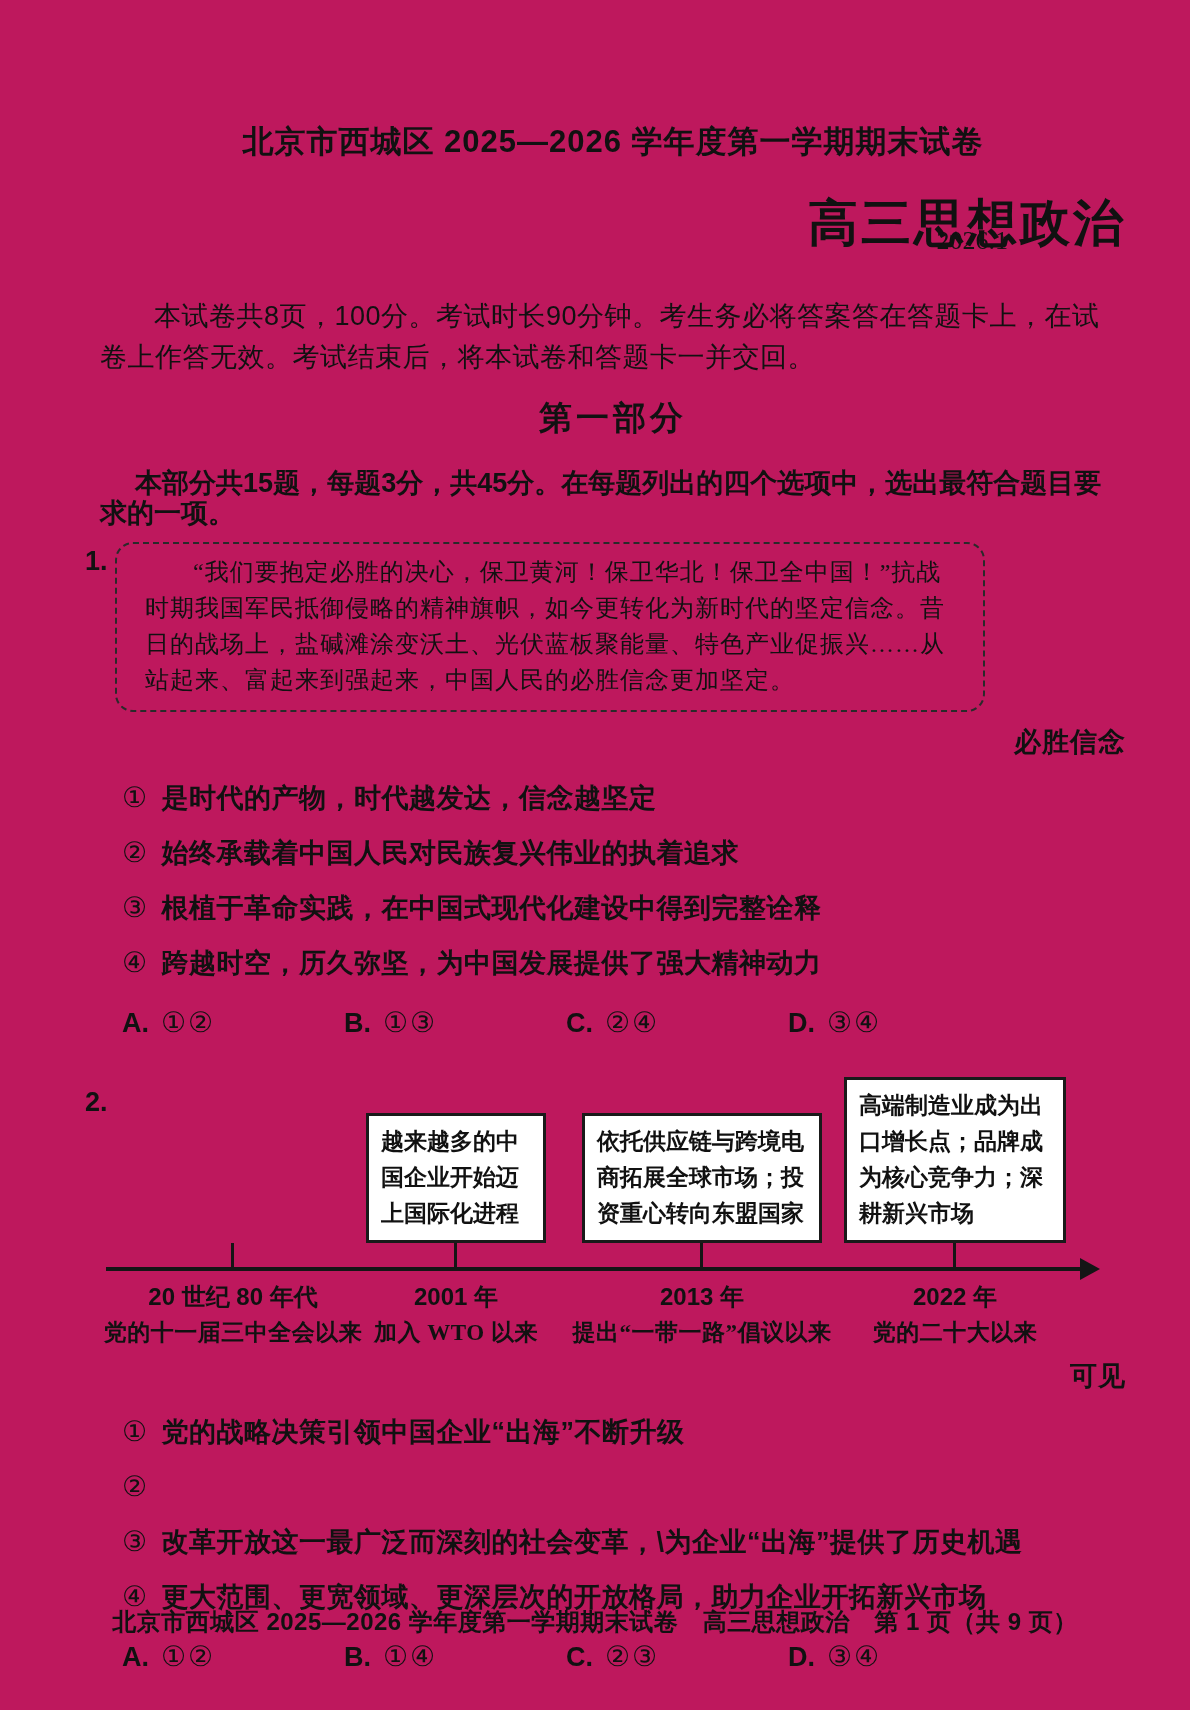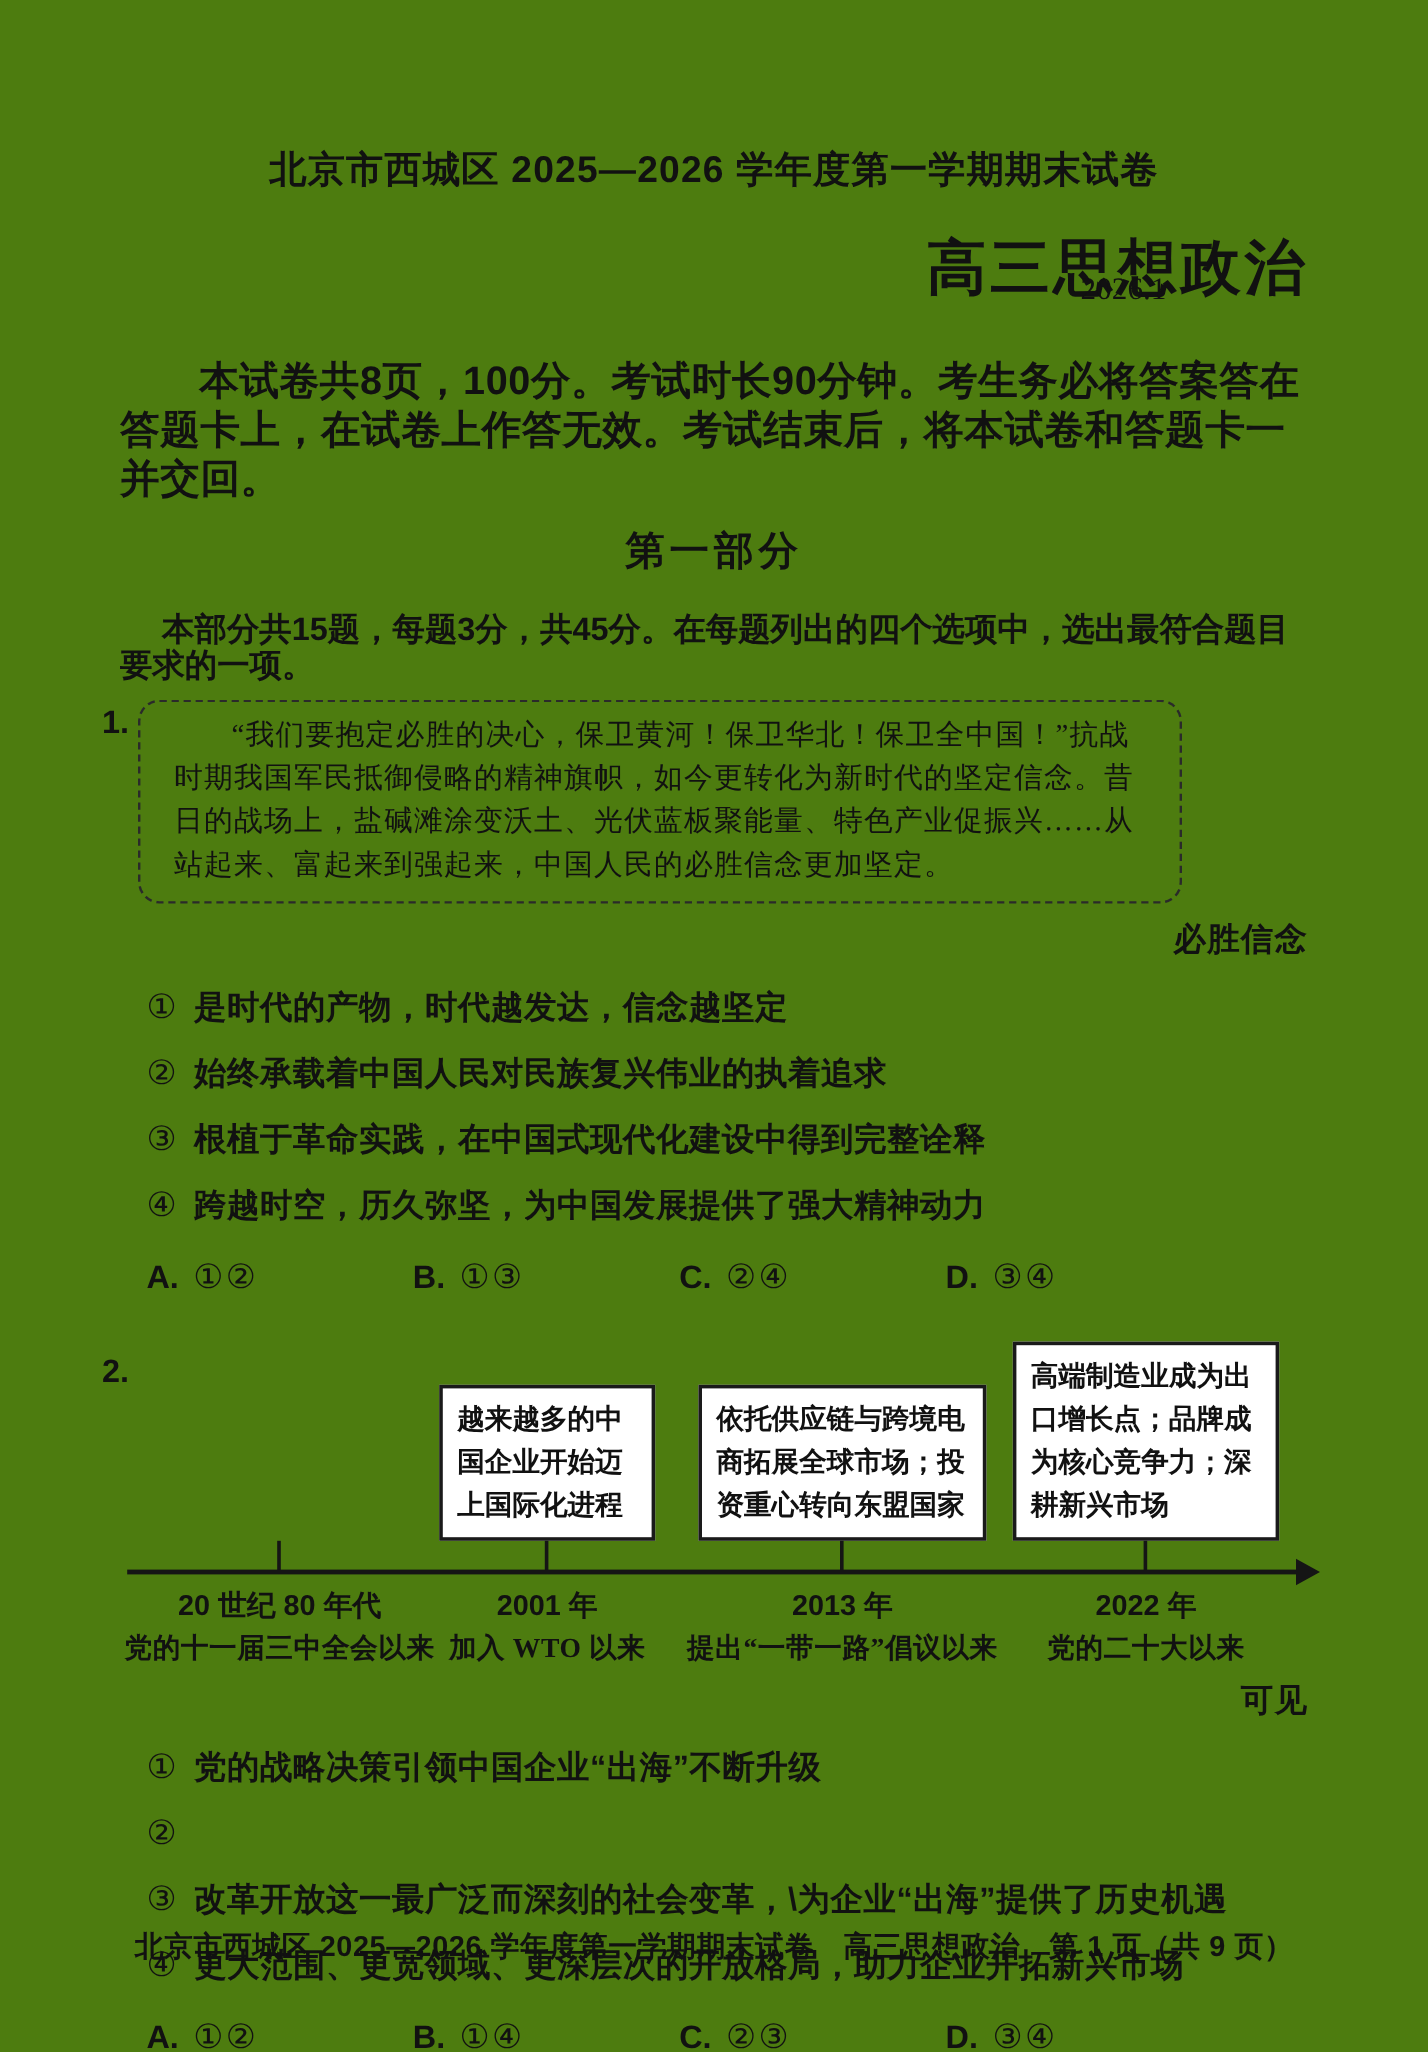--- a/index.html
+++ b/index.html
@@ -1,24 +1,24 @@
 <!DOCTYPE html>
 <html><head>
 <meta charset="utf-8">
 <style>
   html,body { margin:0; padding:0; background:#e8e8e8; }
   .page {
     position:relative;
     width:1190px; height:1710px;
     margin:0 auto;
-    background:#4d7c0f;
+    background:#be185d;
     color:#111;
     font-family:"Liberation Sans","DejaVu Sans",sans-serif;
     box-sizing:border-box;
-    padding:122px 100px 0 100px;
+    padding:122px 64px 0 100px;
     overflow:hidden;
   }
 
   .header-line {
     text-align:center;
     font-size:31px; font-weight:700; letter-spacing:1px;
     line-height:40px;
   }
 
   .title-row { position:relative; margin-top:28px; height:70px; }
@@ -27,21 +27,21 @@
     font-size:50px; font-weight:700; letter-spacing:3px; line-height:66px;
   }
   .exam-date {
     position:absolute; right:118px; bottom:4px;
     font-size:26px; font-weight:400;
     font-family:"Liberation Serif","DejaVu Serif",serif;
   }
 
   .intro {
     margin:36px 0 0 0;
-    font-size:33px; font-weight:700; line-height:41px;
+    font-size:27px; font-weight:400; line-height:41px;
     letter-spacing:0.5px; text-indent:2em;
   }
 
   .part-heading {
     margin-top:18px; text-align:center;
     font-size:33px; font-weight:700; letter-spacing:4px; line-height:44px;
   }
 
   .part-note {
     margin:28px 0 0 0;

